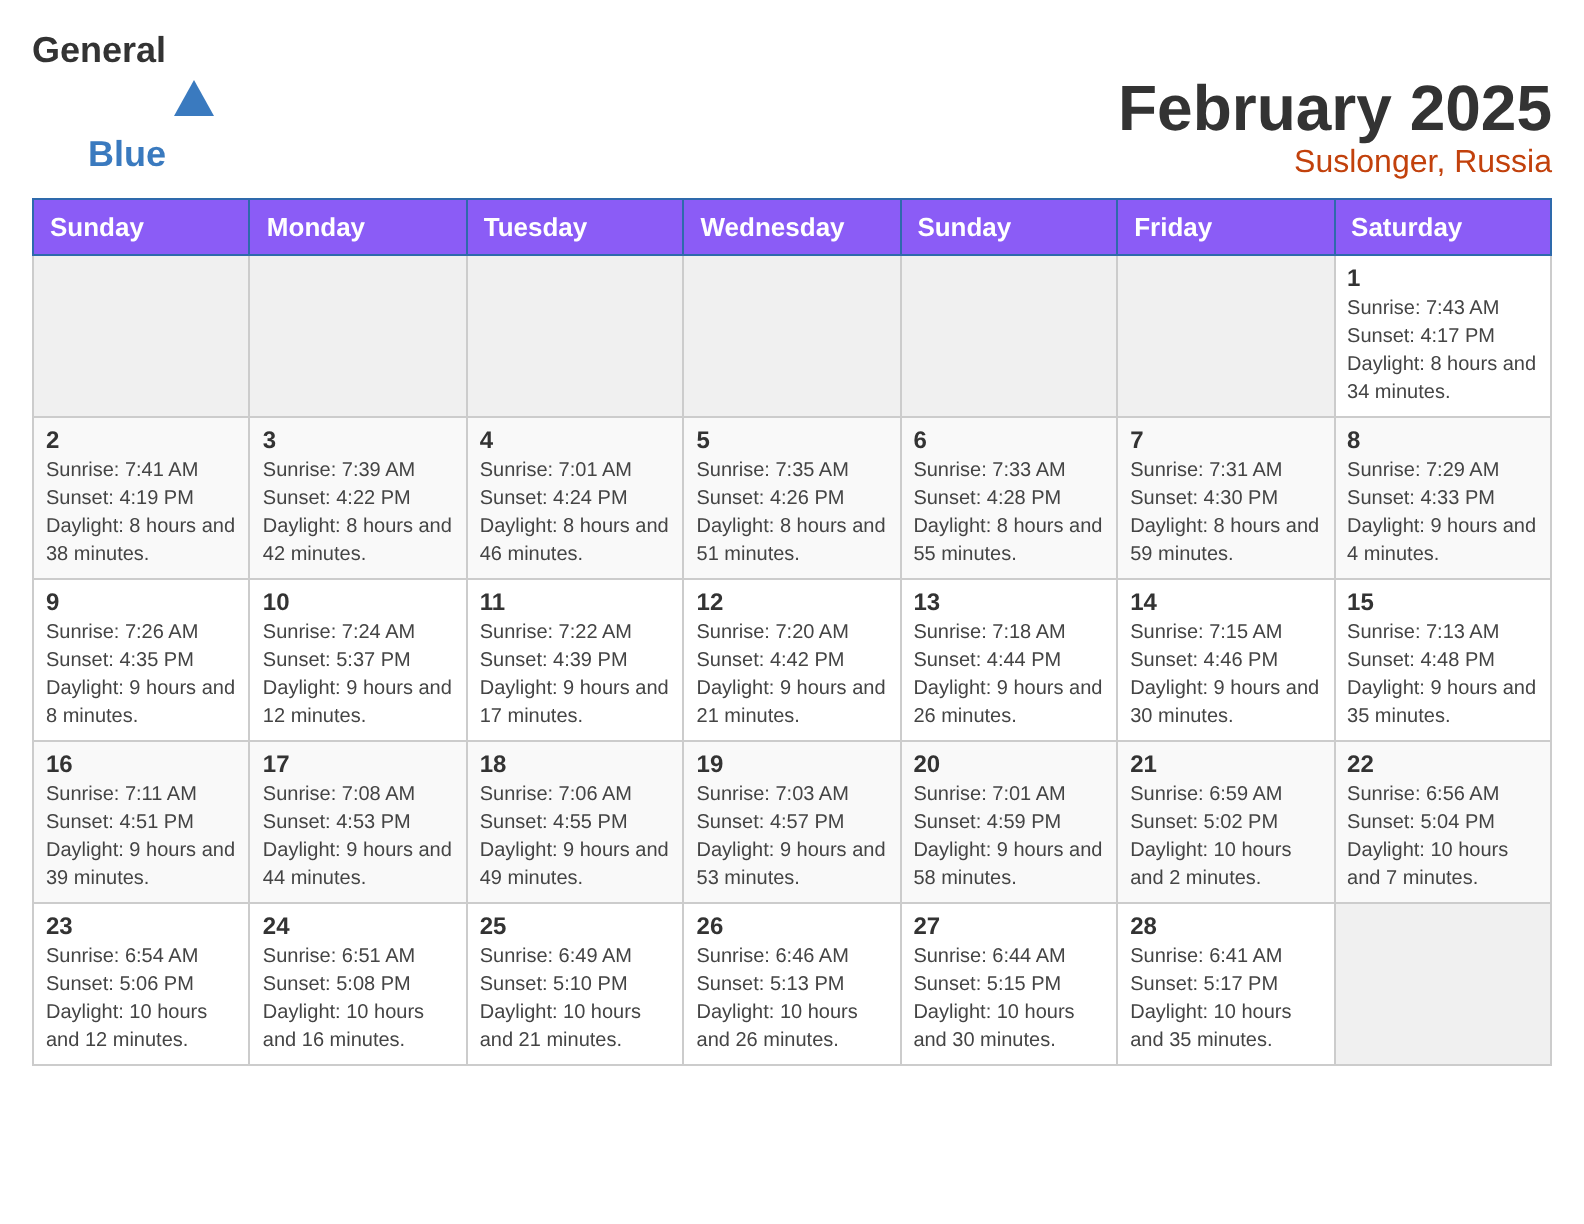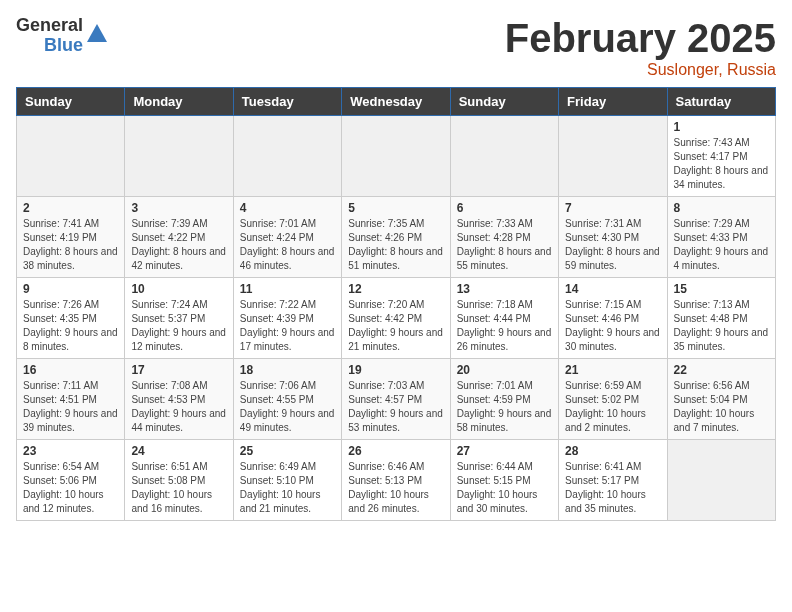--- a/index.html
+++ b/index.html
@@ -17,20 +17,21 @@
       margin-bottom: 8px;
     }
     .logo {
       display: flex;
       align-items: center;
     }
     .logo-text {
       display: flex;
       flex-direction: column;
       line-height: 1.1;
+      gap: 32px;
     }
     .logo-general {
       font-size: 18px;
       font-weight: bold;
       color: #333;
     }
     .logo-blue {
       font-size: 18px;
       font-weight: bold;
       color: #3a7abf;
@@ -39,35 +40,36 @@
     .logo-icon {
       width: 24px;
       height: 24px;
       margin-left: 2px;
       margin-top: -4px;
     }
     .title-block {
       text-align: right;
     }
     .month-year {
-      font-size: 40px;
+      font-size: 32px;
       font-weight: bold;
       color: #333;
+      margin-top: 20px;
     }
     .location {
       font-size: 16px;
       color: #c2410c;
     }
     .calendar {
       width: 100%;
       border-collapse: collapse;
       border: 1px solid #ccc;
     }
     .calendar th {
-      background-color: #404040;
+      background-color: #8b5cf6;
       color: #fff;
       font-size: 13px;
       font-weight: bold;
       padding: 6px 8px;
       text-align: left;
       border: 1px solid #2e6aac;
     }
     .calendar td {
       width: 108px;
       vertical-align: top;

